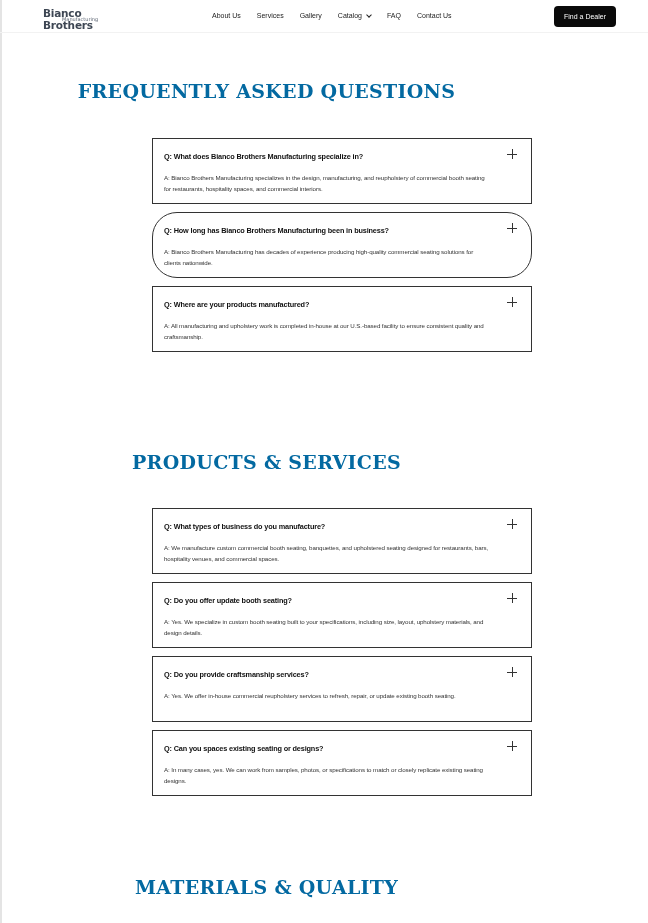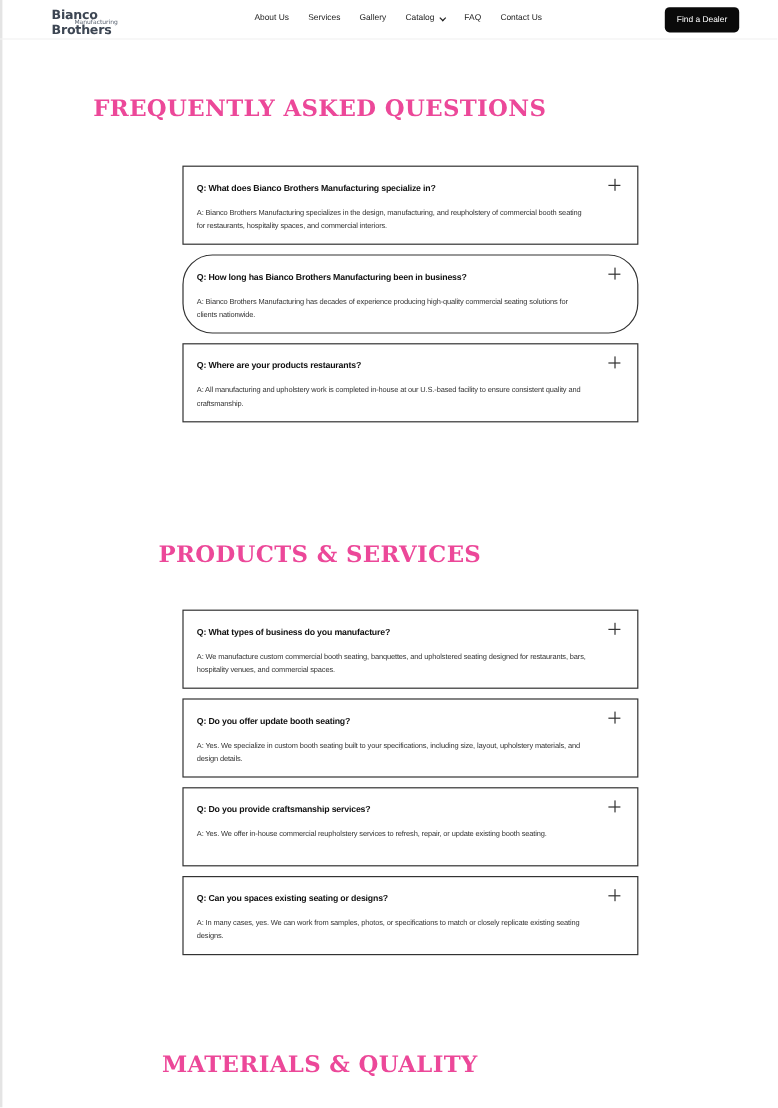--- a/index.html
+++ b/index.html
@@ -7,21 +7,21 @@
   body { font-family: "Liberation Sans", sans-serif; color: #111; position: relative; }
   .left-rule { position: absolute; left: 0; top: 0; width: 2px; height: 923px; background: #e4e4e4; }
   header { position: absolute; left: 0; top: 0; width: 648px; height: 33px; border-bottom: 1px solid #f2f2f2; }
   .logo { position: absolute; left: 43px; top: 7px; width: 82px; height: 18px; }
   .logo-main { font-family: "DejaVu Sans", sans-serif; font-weight: bold; font-size: 10.5px; color: #3d4653; letter-spacing: -0.2px; line-height: 12px; display: block; }
   .logo-sub { position: absolute; left: 19px; top: 9px; font-family: "DejaVu Sans", sans-serif; font-size: 5px; color: #5b6472; line-height: 6px; }
   nav { position: absolute; top: 11px; left: 212px; display: flex; align-items: center; }
   .nav-item { font-size: 7px; color: #222; margin-right: 16px; display: flex; align-items: center; line-height: 10px; }
   .nav-item .chev { display: inline-block; width: 4px; height: 4px; border-right: 1.2px solid #222; border-bottom: 1.2px solid #222; transform: rotate(45deg); margin-left: 5px; margin-top: -3px; }
   .dealer-btn { position: absolute; left: 554px; top: 6px; width: 62px; height: 21px; background: #0a0a0a; color: #fff; border-radius: 4px; font-size: 7px; display: flex; align-items: center; justify-content: center; }
-  .section-title { position: absolute; left: 0; width: 516px; text-align: center; font-family: "DejaVu Serif", serif; font-size: 19px; color: #ec4899; letter-spacing: 0.3px; line-height: 22px; padding-left: 17px; }
+  .section-title { position: absolute; left: 0; width: 516px; text-align: center; font-family: "DejaVu Serif", serif; font-size: 19px; color: #0369a1; letter-spacing: 0.3px; line-height: 22px; padding-left: 17px; }
   .faq { position: absolute; left: 152px; width: 380px; height: 66px; border: 1px solid #333; background: #fff; }
   .faq-q { position: absolute; left: 11px; top: 13px; font-size: 7.3px; font-weight: bold; color: #111; letter-spacing: -0.15px; line-height: 10px; }
   .faq-plus { position: absolute; right: 14px; top: 10px; width: 10px; height: 10px; }
   .faq-plus::before, .faq-plus::after { content: ""; position: absolute; background: #333; }
   .faq-plus::before { left: 0; top: 4.5px; width: 10px; height: 1px; }
   .faq-plus::after { left: 4.5px; top: 0; width: 1px; height: 10px; }
   .faq-a { position: absolute; left: 11px; top: 34px; width: 325px; font-size: 6.2px; color: #333; line-height: 10.5px; letter-spacing: -0.1px; }
 </style>
 </head>
 <body>
@@ -63,21 +63,21 @@
   <div class="faq-q">Q: What does Bianco Brothers Manufacturing specialize in?</div>
   <span class="faq-plus"></span>
   <div class="faq-a">A: Bianco Brothers Manufacturing specializes in the design, manufacturing, and reupholstery of commercial booth seating for restaurants, hospitality spaces, and commercial interiors.</div>
 </div>
 <div class="faq" style="top:212px;border-radius:25px;">
   <div class="faq-q">Q: How long has Bianco Brothers Manufacturing been in business?</div>
   <span class="faq-plus"></span>
   <div class="faq-a">A: Bianco Brothers Manufacturing has decades of experience producing high-quality commercial seating solutions for clients nationwide.</div>
 </div>
 <div class="faq" style="top:286px;">
-  <div class="faq-q">Q: Where are your products restaurants?</div>
+  <div class="faq-q">Q: Where are your products manufactured?</div>
   <span class="faq-plus"></span>
   <div class="faq-a">A: All manufacturing and upholstery work is completed in-house at our U.S.-based facility to ensure consistent quality and craftsmanship.</div>
 </div>
 
 <h2 class="section-title" style="top:451px;">PRODUCTS &amp; SERVICES</h2>
 
 <div class="faq" style="top:508px;">
   <div class="faq-q">Q: What types of business do you manufacture?</div>
   <span class="faq-plus"></span>
   <div class="faq-a">A: We manufacture custom commercial booth seating, banquettes, and upholstered seating designed for restaurants, bars, hospitality venues, and commercial spaces.</div>

